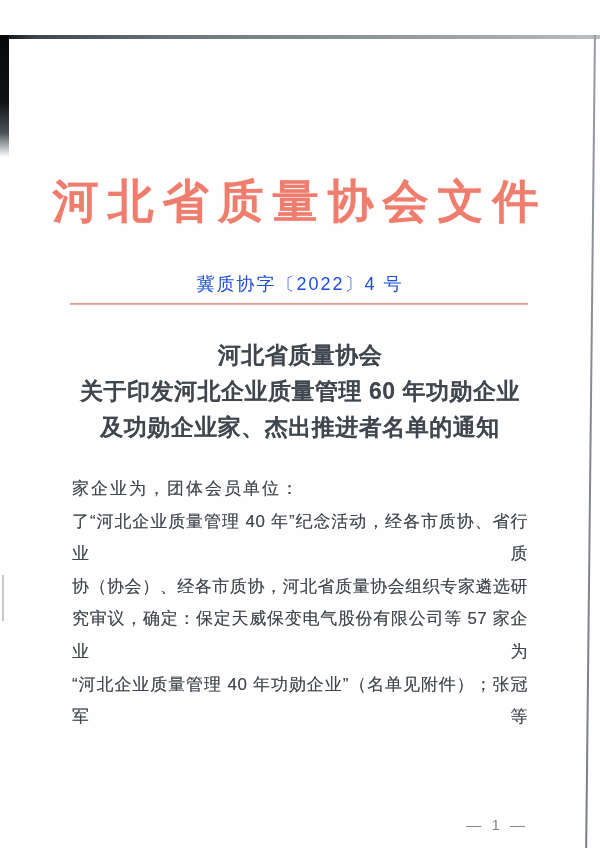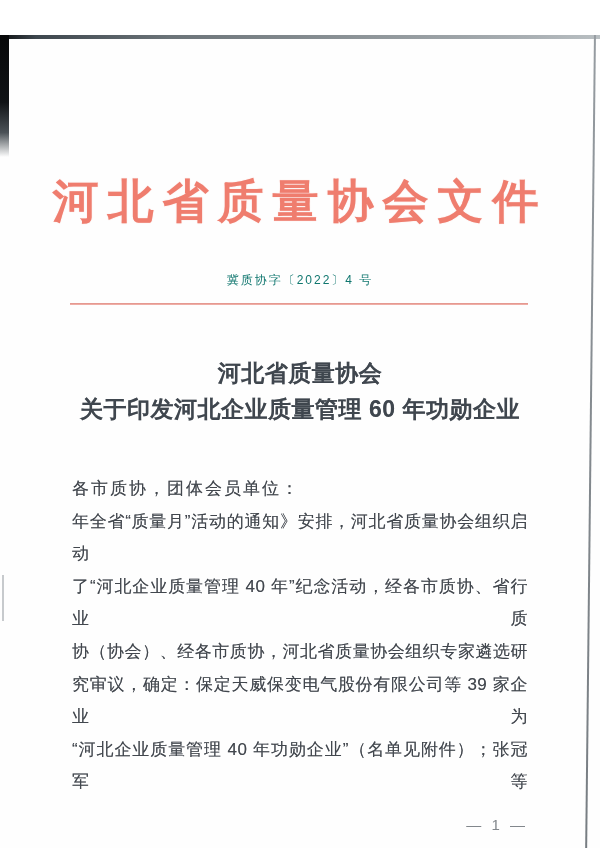--- a/index.html
+++ b/index.html
@@ -46,33 +46,33 @@
     font-weight: bold;
     letter-spacing: 9px;
     color: #ef7d6e;
     text-shadow: 0 0 1px rgba(239,125,110,0.45);
     white-space: nowrap;
   }
 
   .doc-number {
     position: absolute; top: 237px; left: 0; right: 0;
     text-align: center;
-    font-size: 12px;
+    font-size: 18px;
     letter-spacing: 2px;
-    color: #0f766e;
+    color: #1d4ed8;
   }
 
   .red-rule {
     position: absolute; top: 268px; left: 70px;
     width: 458px; height: 2px;
     background: linear-gradient(to bottom, #e08f86, #f3b7b0);
   }
 
   .doc-title {
-    position: absolute; top: 320px; left: 30px; right: 30px;
+    position: absolute; top: 302px; left: 30px; right: 30px;
     text-align: center;
     font-size: 23px;
     font-weight: bold;
     color: #3f464e;
     line-height: 36px;
     letter-spacing: 0.5px;
     text-shadow: 0 0 0.6px rgba(63,70,78,0.5);
   }
 
   .doc-body {
@@ -112,27 +112,27 @@
 
   <h1 class="red-header">河北省质量协会文件</h1>
 
   <div class="doc-number">冀质协字〔2022〕4 号</div>
 
   <div class="red-rule"></div>
 
   <div class="doc-title">
     <div>河北省质量协会</div>
     <div>关于印发河北企业质量管理 60 年功勋企业</div>
+    <div>及功勋企业家、杰出推进者名单的通知</div>
   </div>
 
   <div class="doc-body">
-    <div class="line loose">各市质协，团体会员单位：</div>
-    <div class="line">年全省“质量月”活动的通知》安排，河北省质量协会组织启动</div>
+    <div class="line loose">家企业为，团体会员单位：</div>
     <div class="line">了“河北企业质量管理 40 年”纪念活动，经各市质协、省行业质</div>
     <div class="line">协（协会）、经各市质协，河北省质量协会组织专家遴选研</div>
-    <div class="line">究审议，确定：保定天威保变电气股份有限公司等 39 家企业为</div>
+    <div class="line">究审议，确定：保定天威保变电气股份有限公司等 57 家企业为</div>
     <div class="line">“河北企业质量管理 40 年功勋企业”（名单见附件）；张冠军等</div>
 
   </div>
 
   <div class="page-number">— 1 —</div>
 
 </div>
 
 </body></html>

